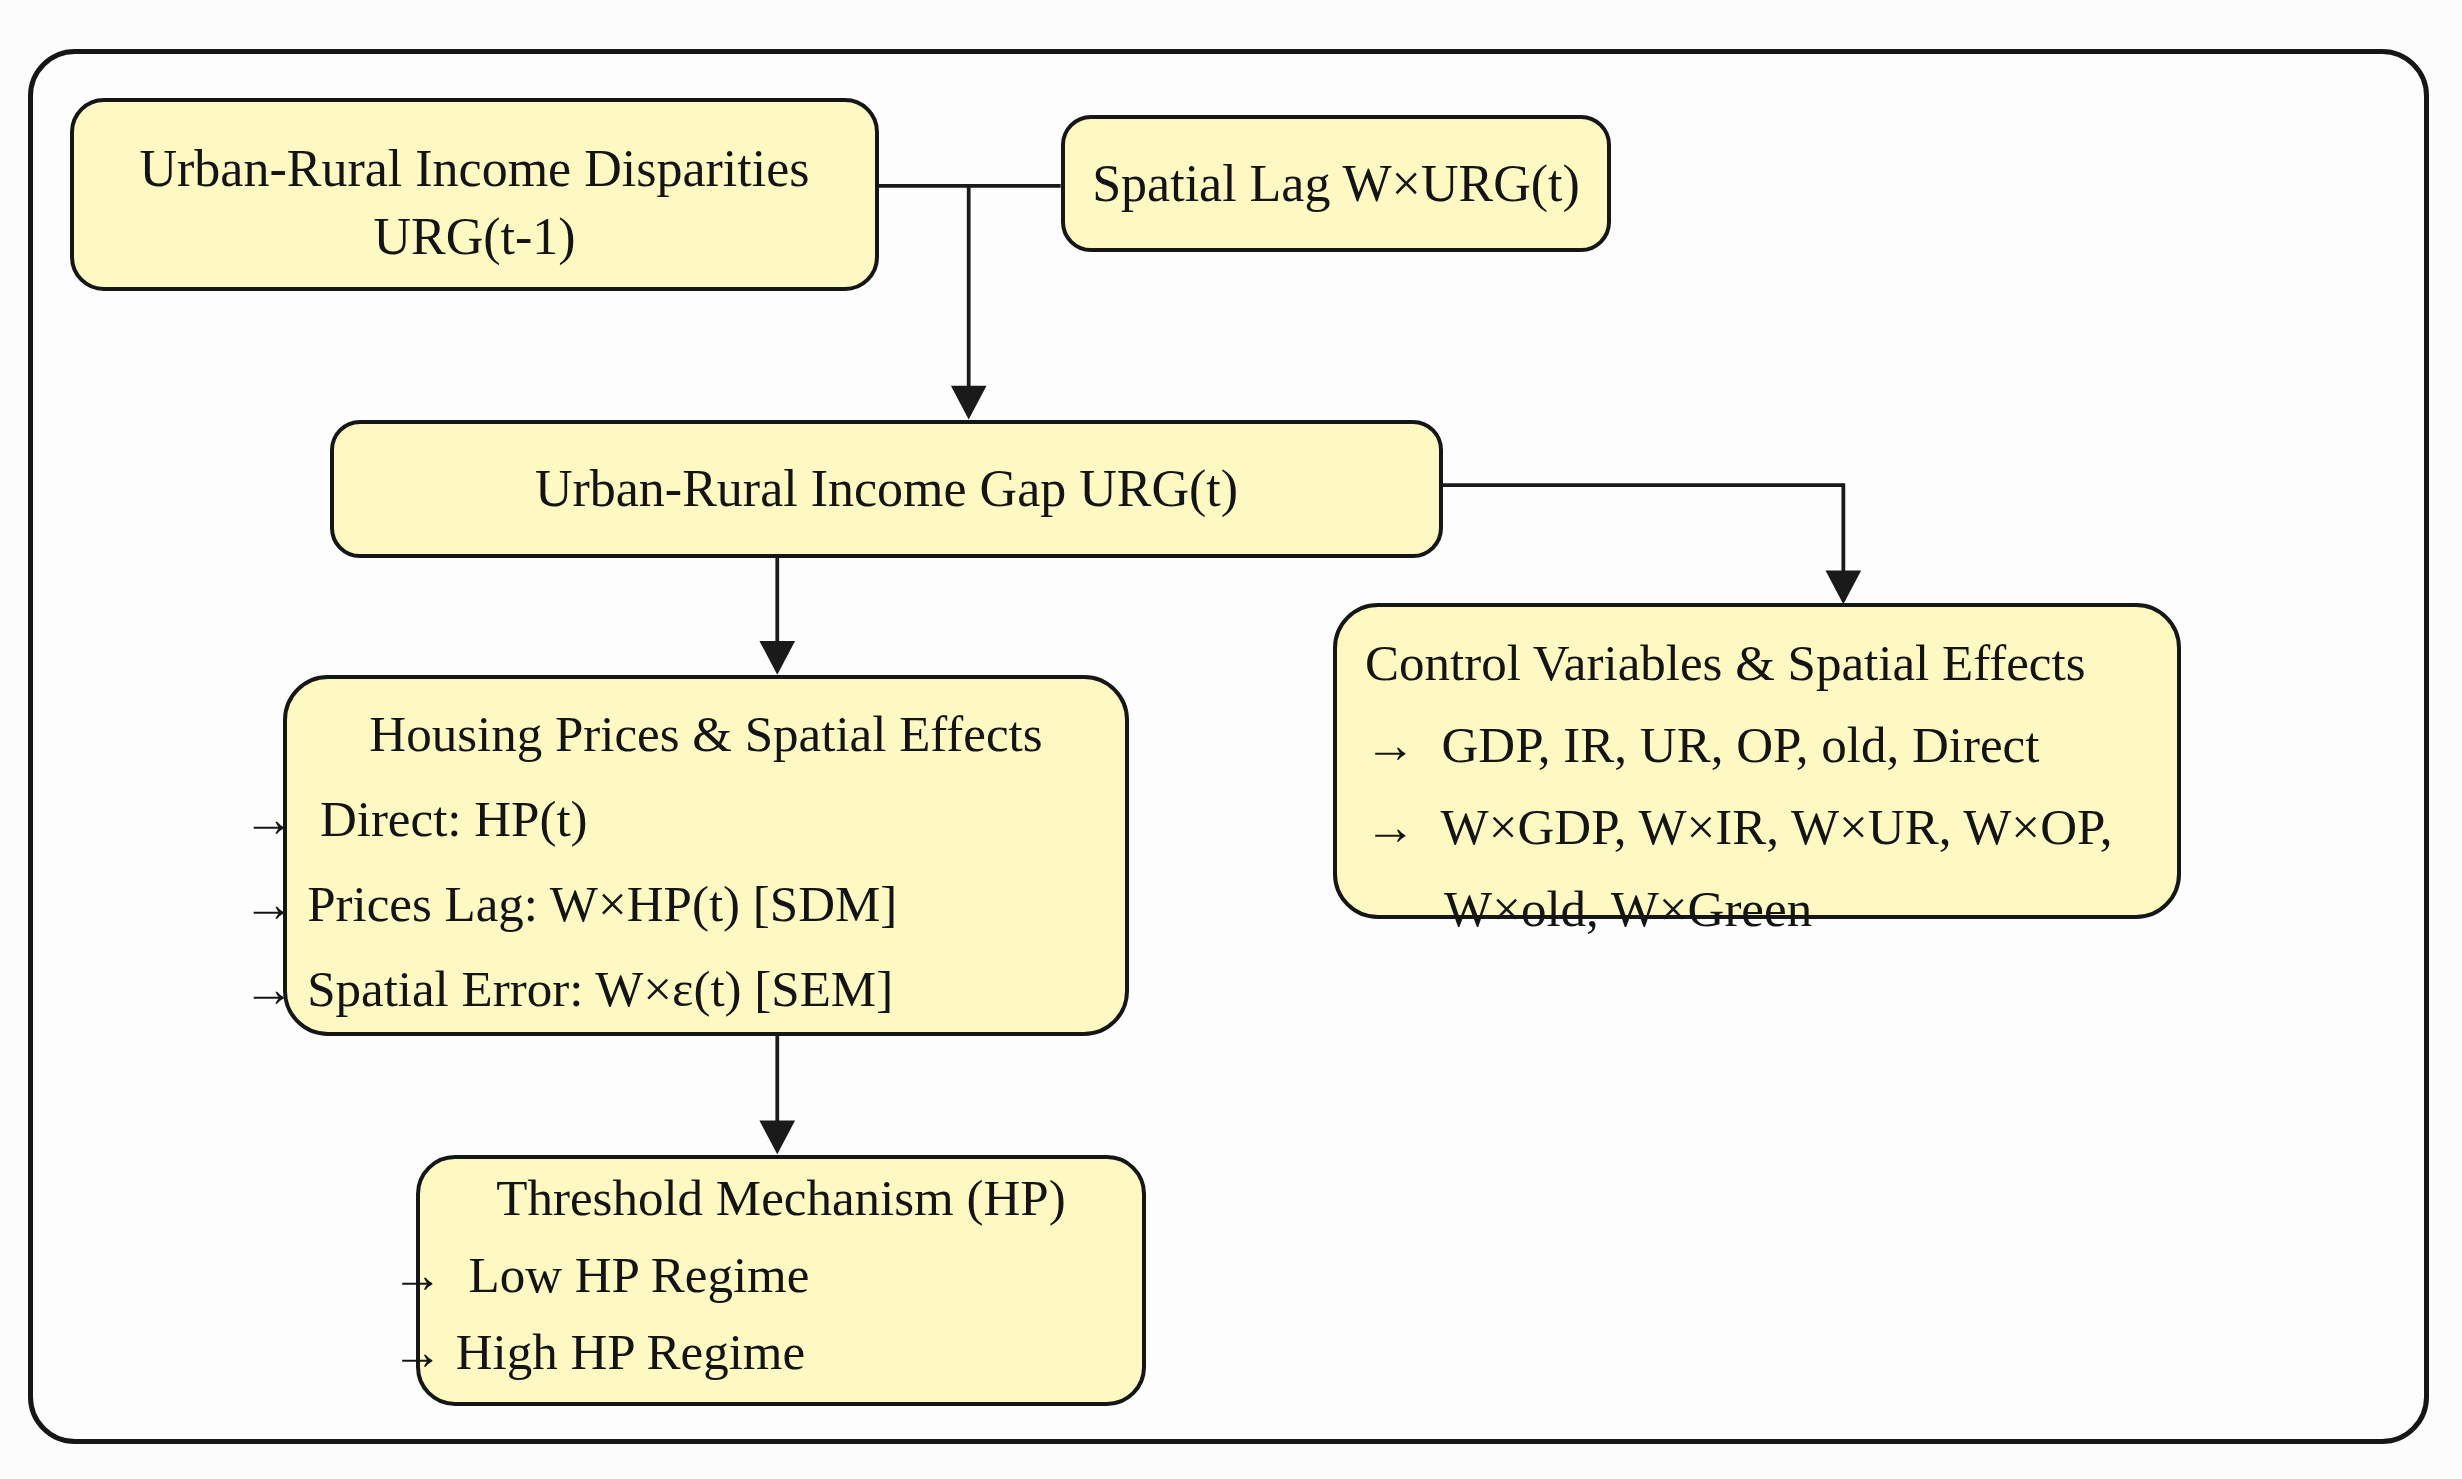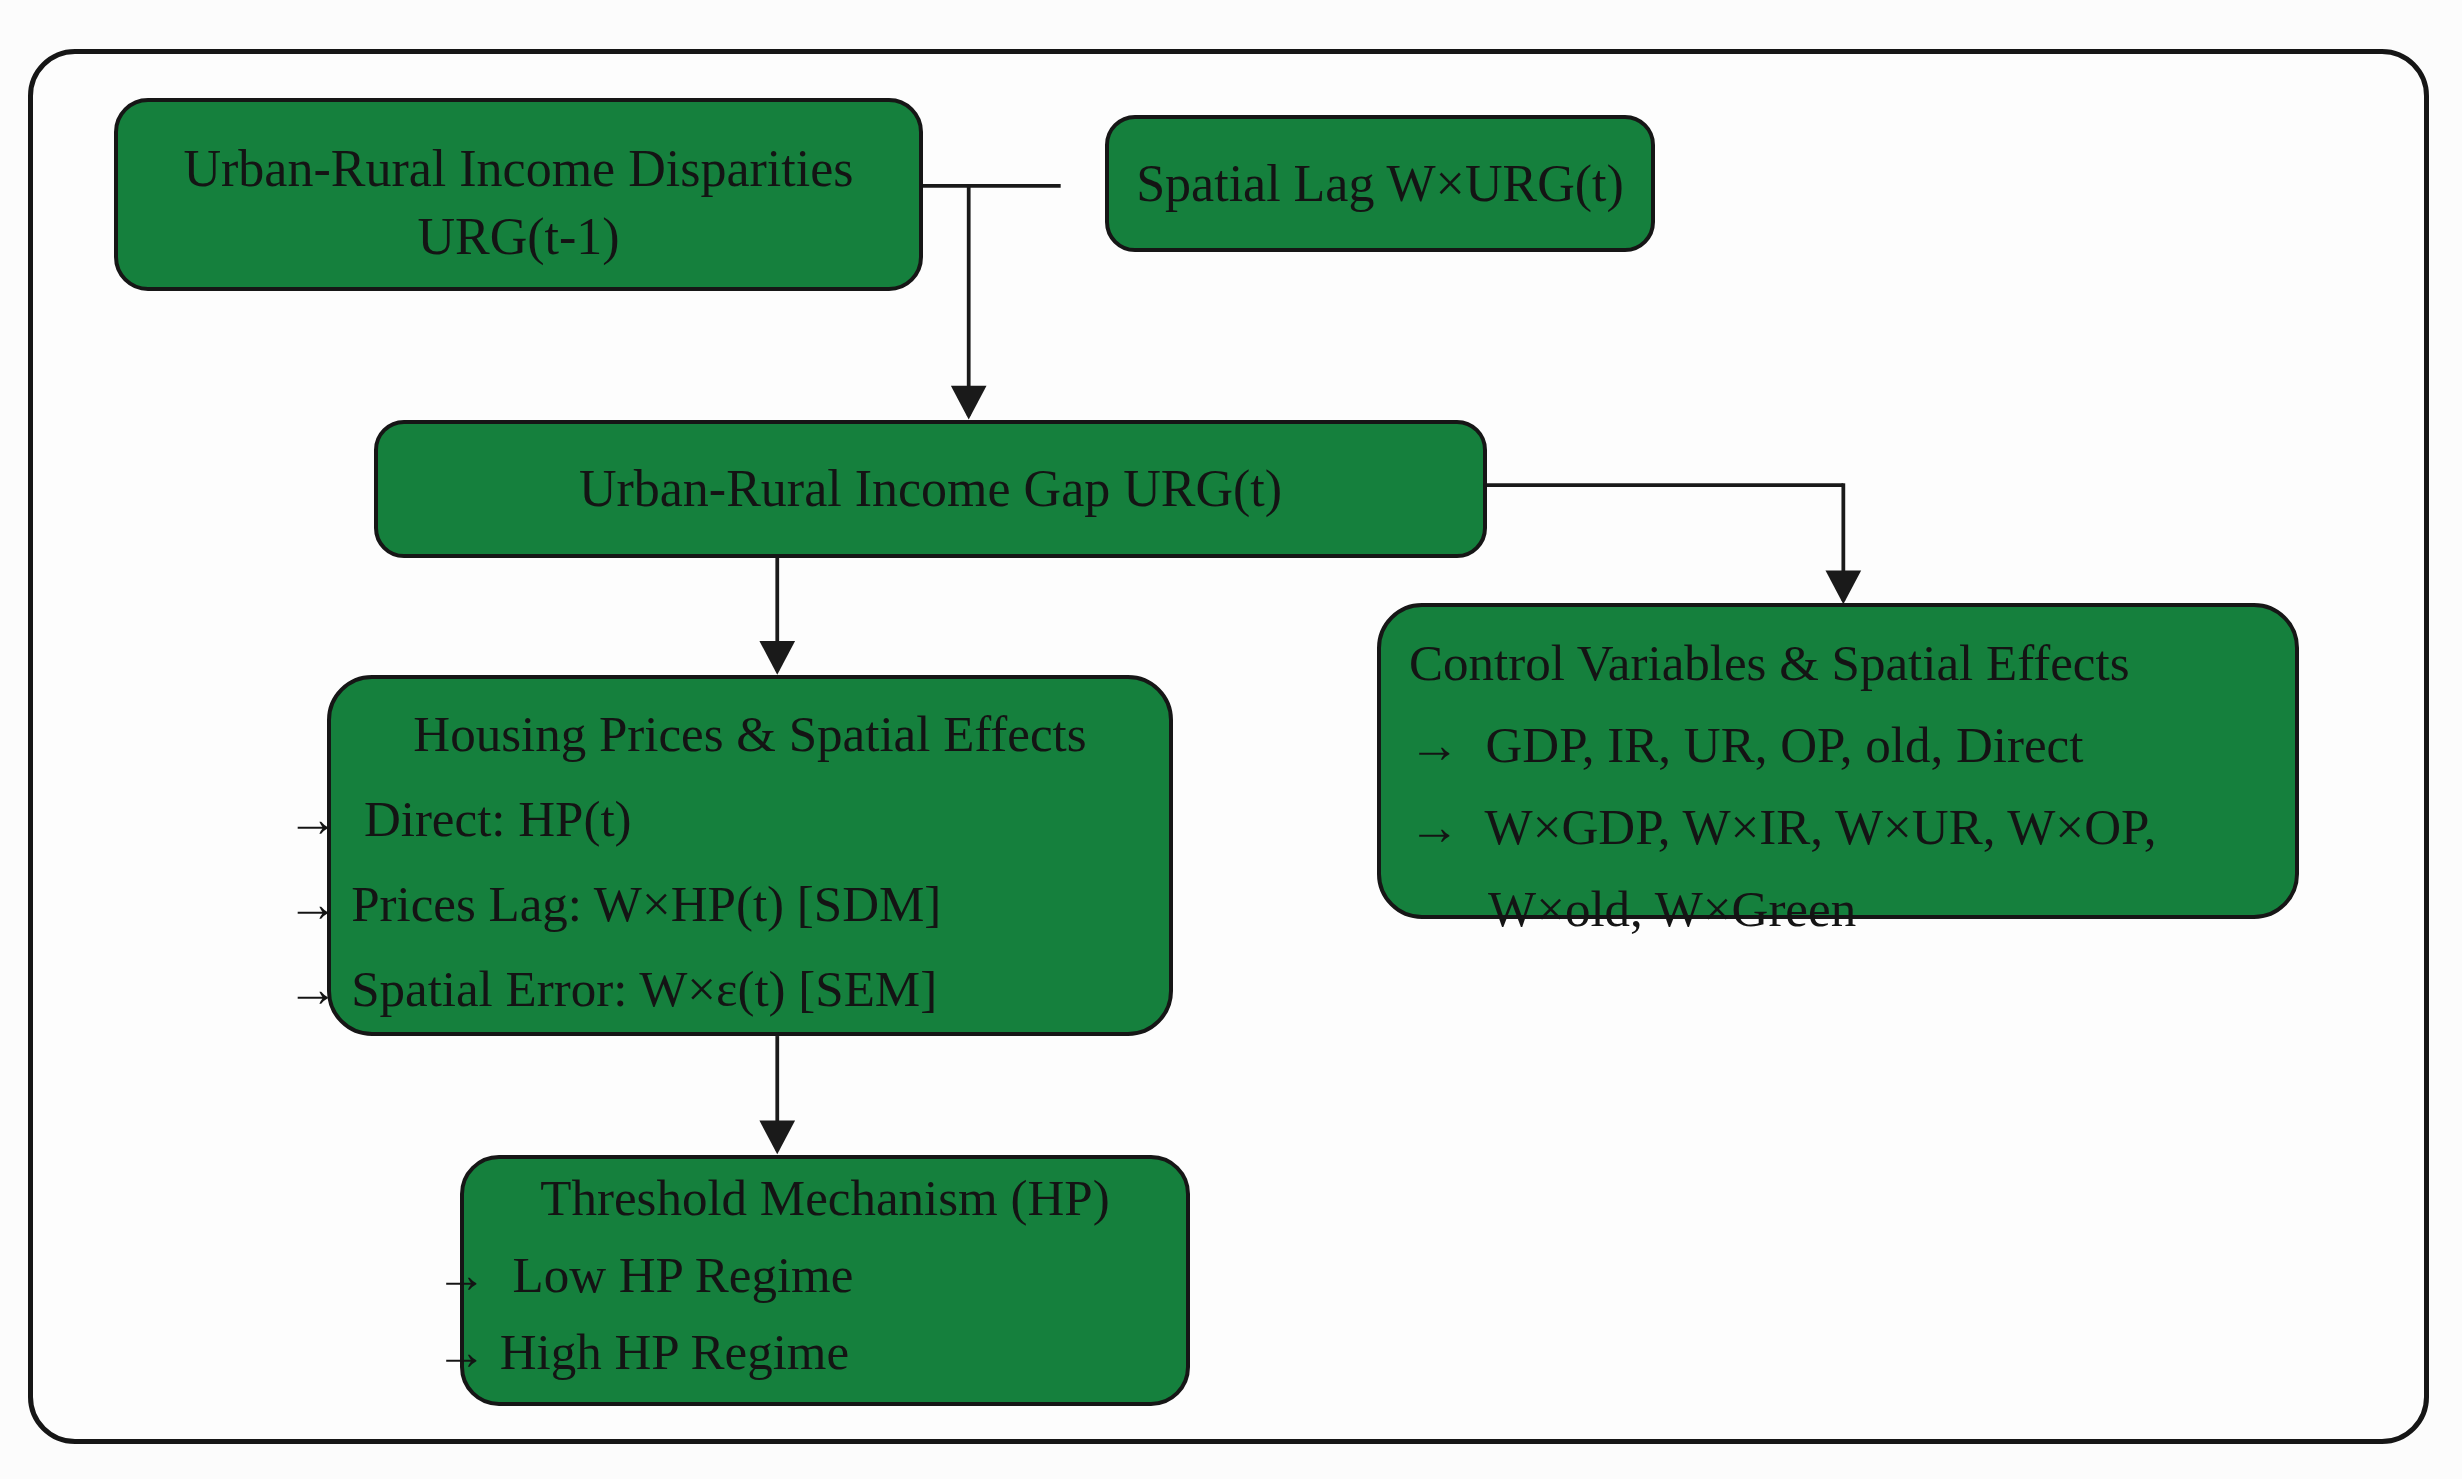--- a/index.html
+++ b/index.html
@@ -41,25 +41,24 @@
     border: 5.6px solid #161616;
     border-radius: 47px;
     box-sizing: border-box;
     z-index: 0;
     background: #fdfdfd;
   }
   .node {
     position: absolute;
     box-sizing: border-box;
     border: 4.7px solid #161616;
-    background: #15803d;
+    background: #fef9c3;
     z-index: 2;
     font-size: 51px;
     line-height: 1.3;
-    margin-left: 44px;
   }
   .node .center-label {
     width: 100%;
     text-align: center;
   }
   
   .node-disparities {
     left: 70px; top: 98px; width: 809px; height: 193px;
     border-radius: 34px;
     display: flex; flex-direction: column;
@@ -84,21 +83,21 @@
   
   .node-housing {
     left: 283px; top: 675px; width: 846px; height: 361px;
     border-radius: 45px;
     padding: 13px 26px 0 26px;
     line-height: 85px;
   }
   .node-housing .item { padding-left: 9.4px; }
   
   .node-controls {
-    left: 1333px; top: 603px; width: 922px; height: 316px;
+    left: 1333px; top: 603px; width: 848px; height: 316px;
     border-radius: 45px;
     padding: 15px 14px 0 28px;
     line-height: 82px;
   }
   .node-controls .title { text-align: left; }
   
   .node-threshold {
     left: 416px; top: 1155px; width: 730px; height: 251px;
     border-radius: 39px;
     padding: 1px 19px 0 19px;

